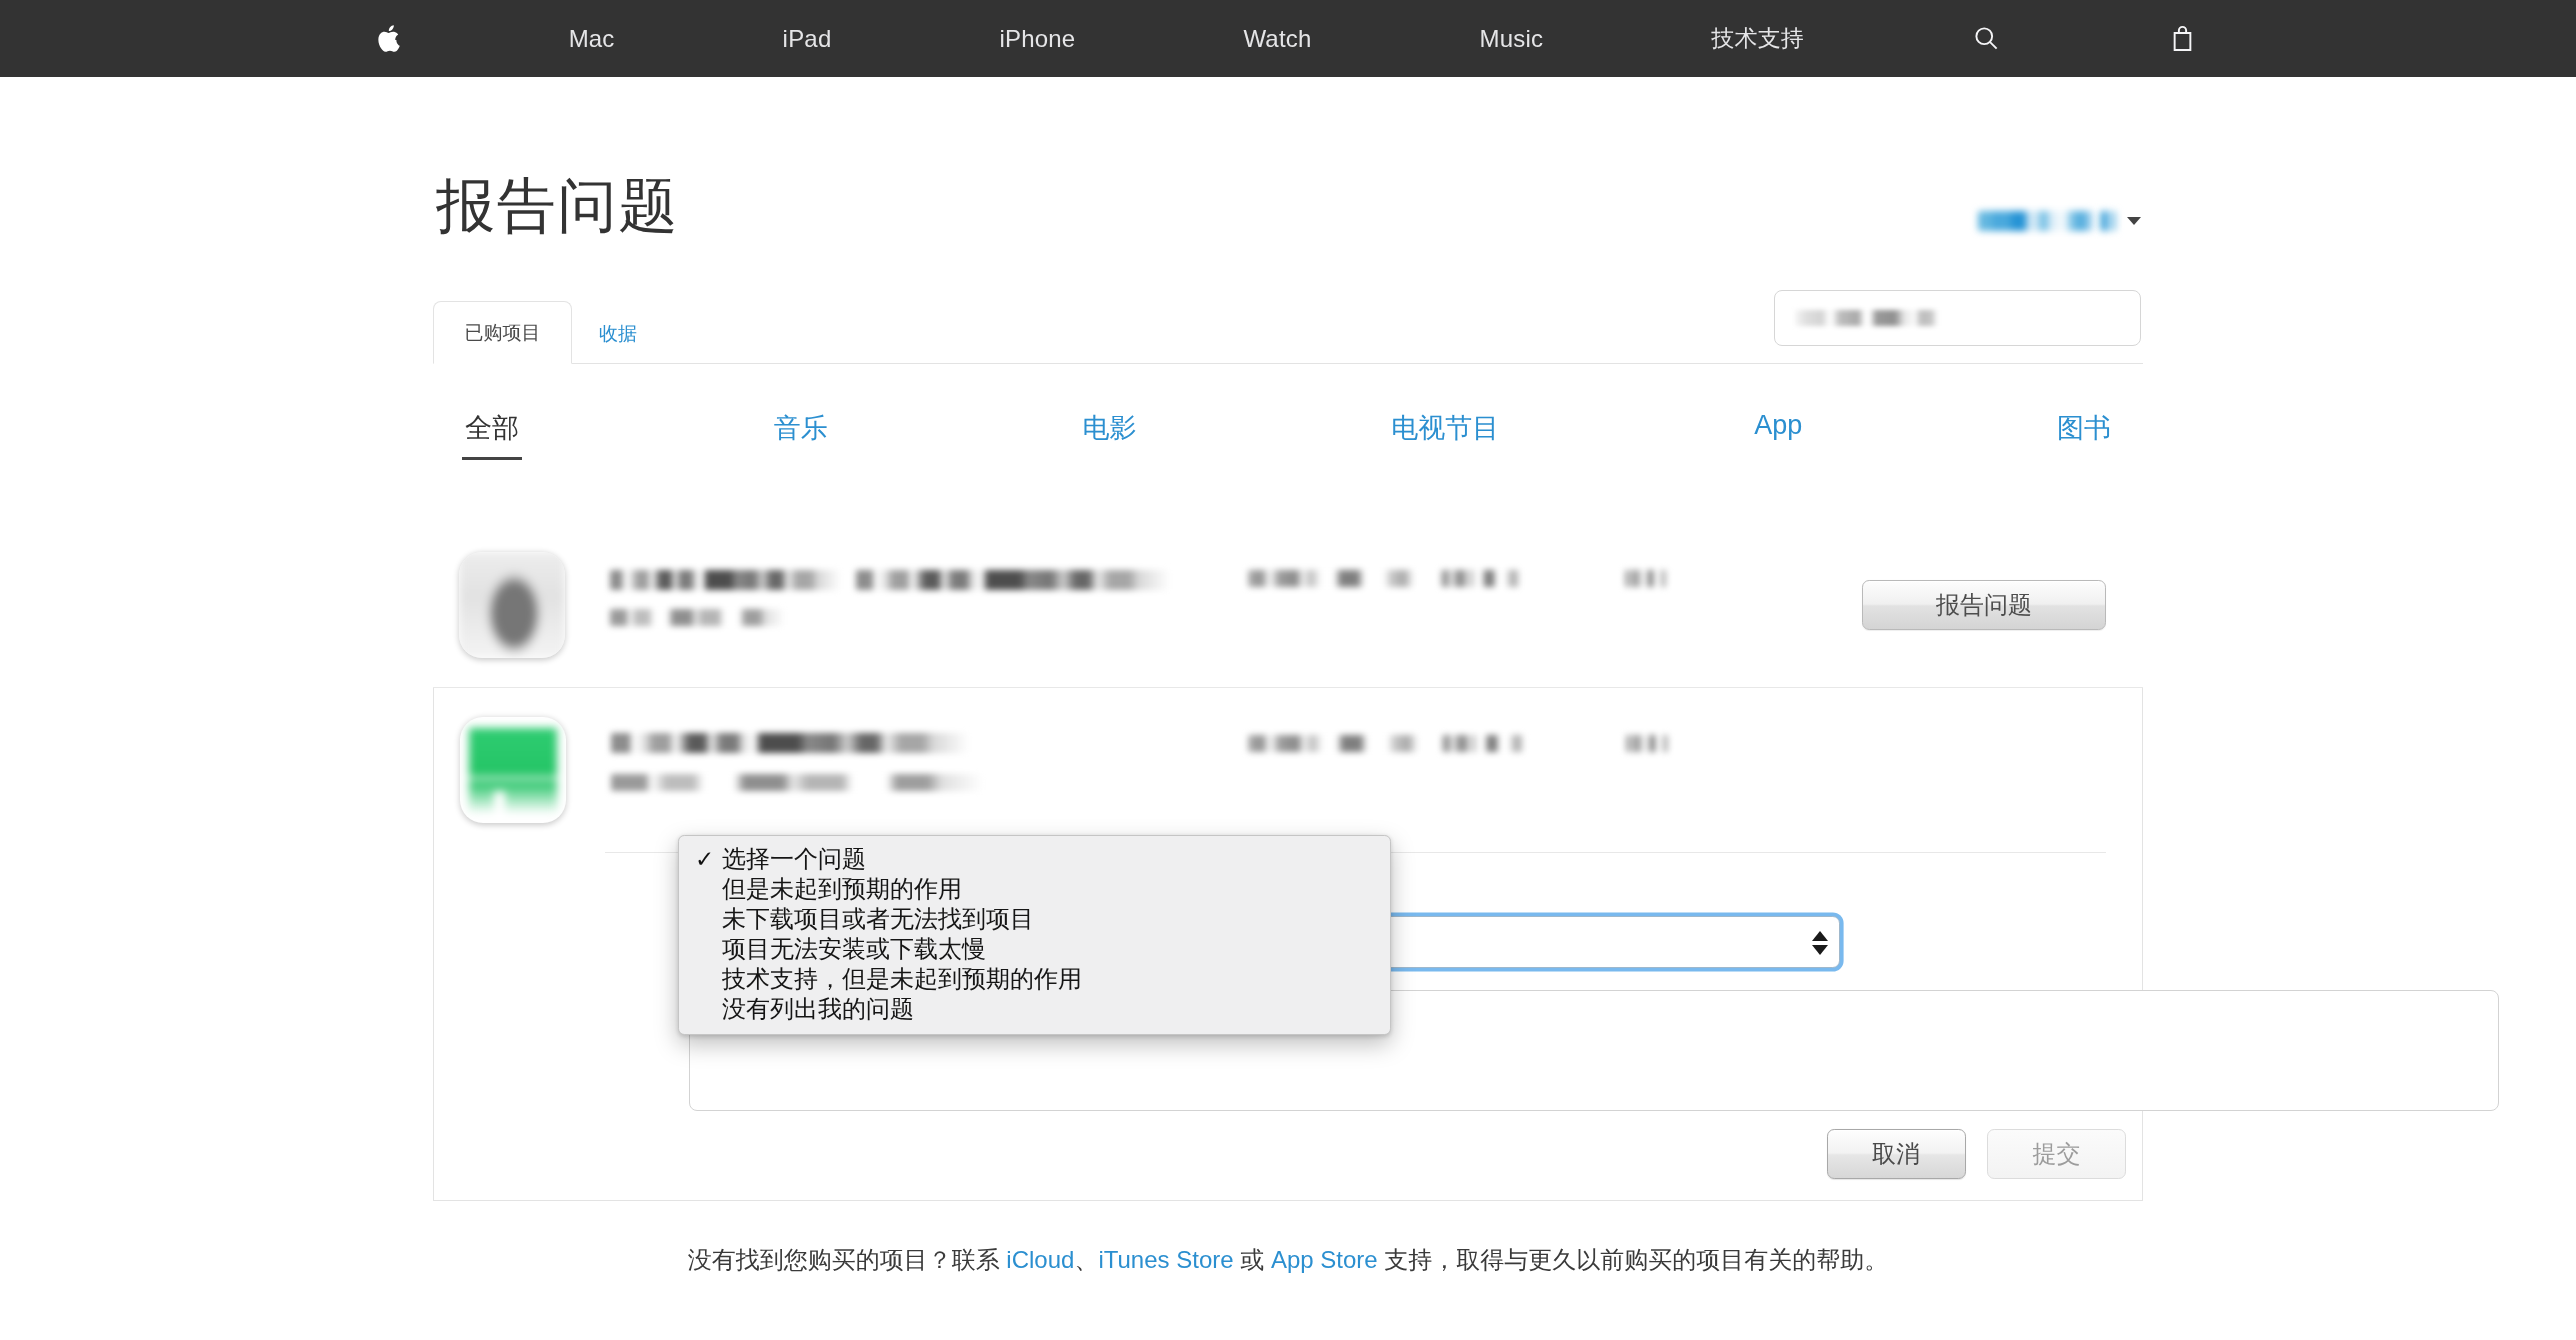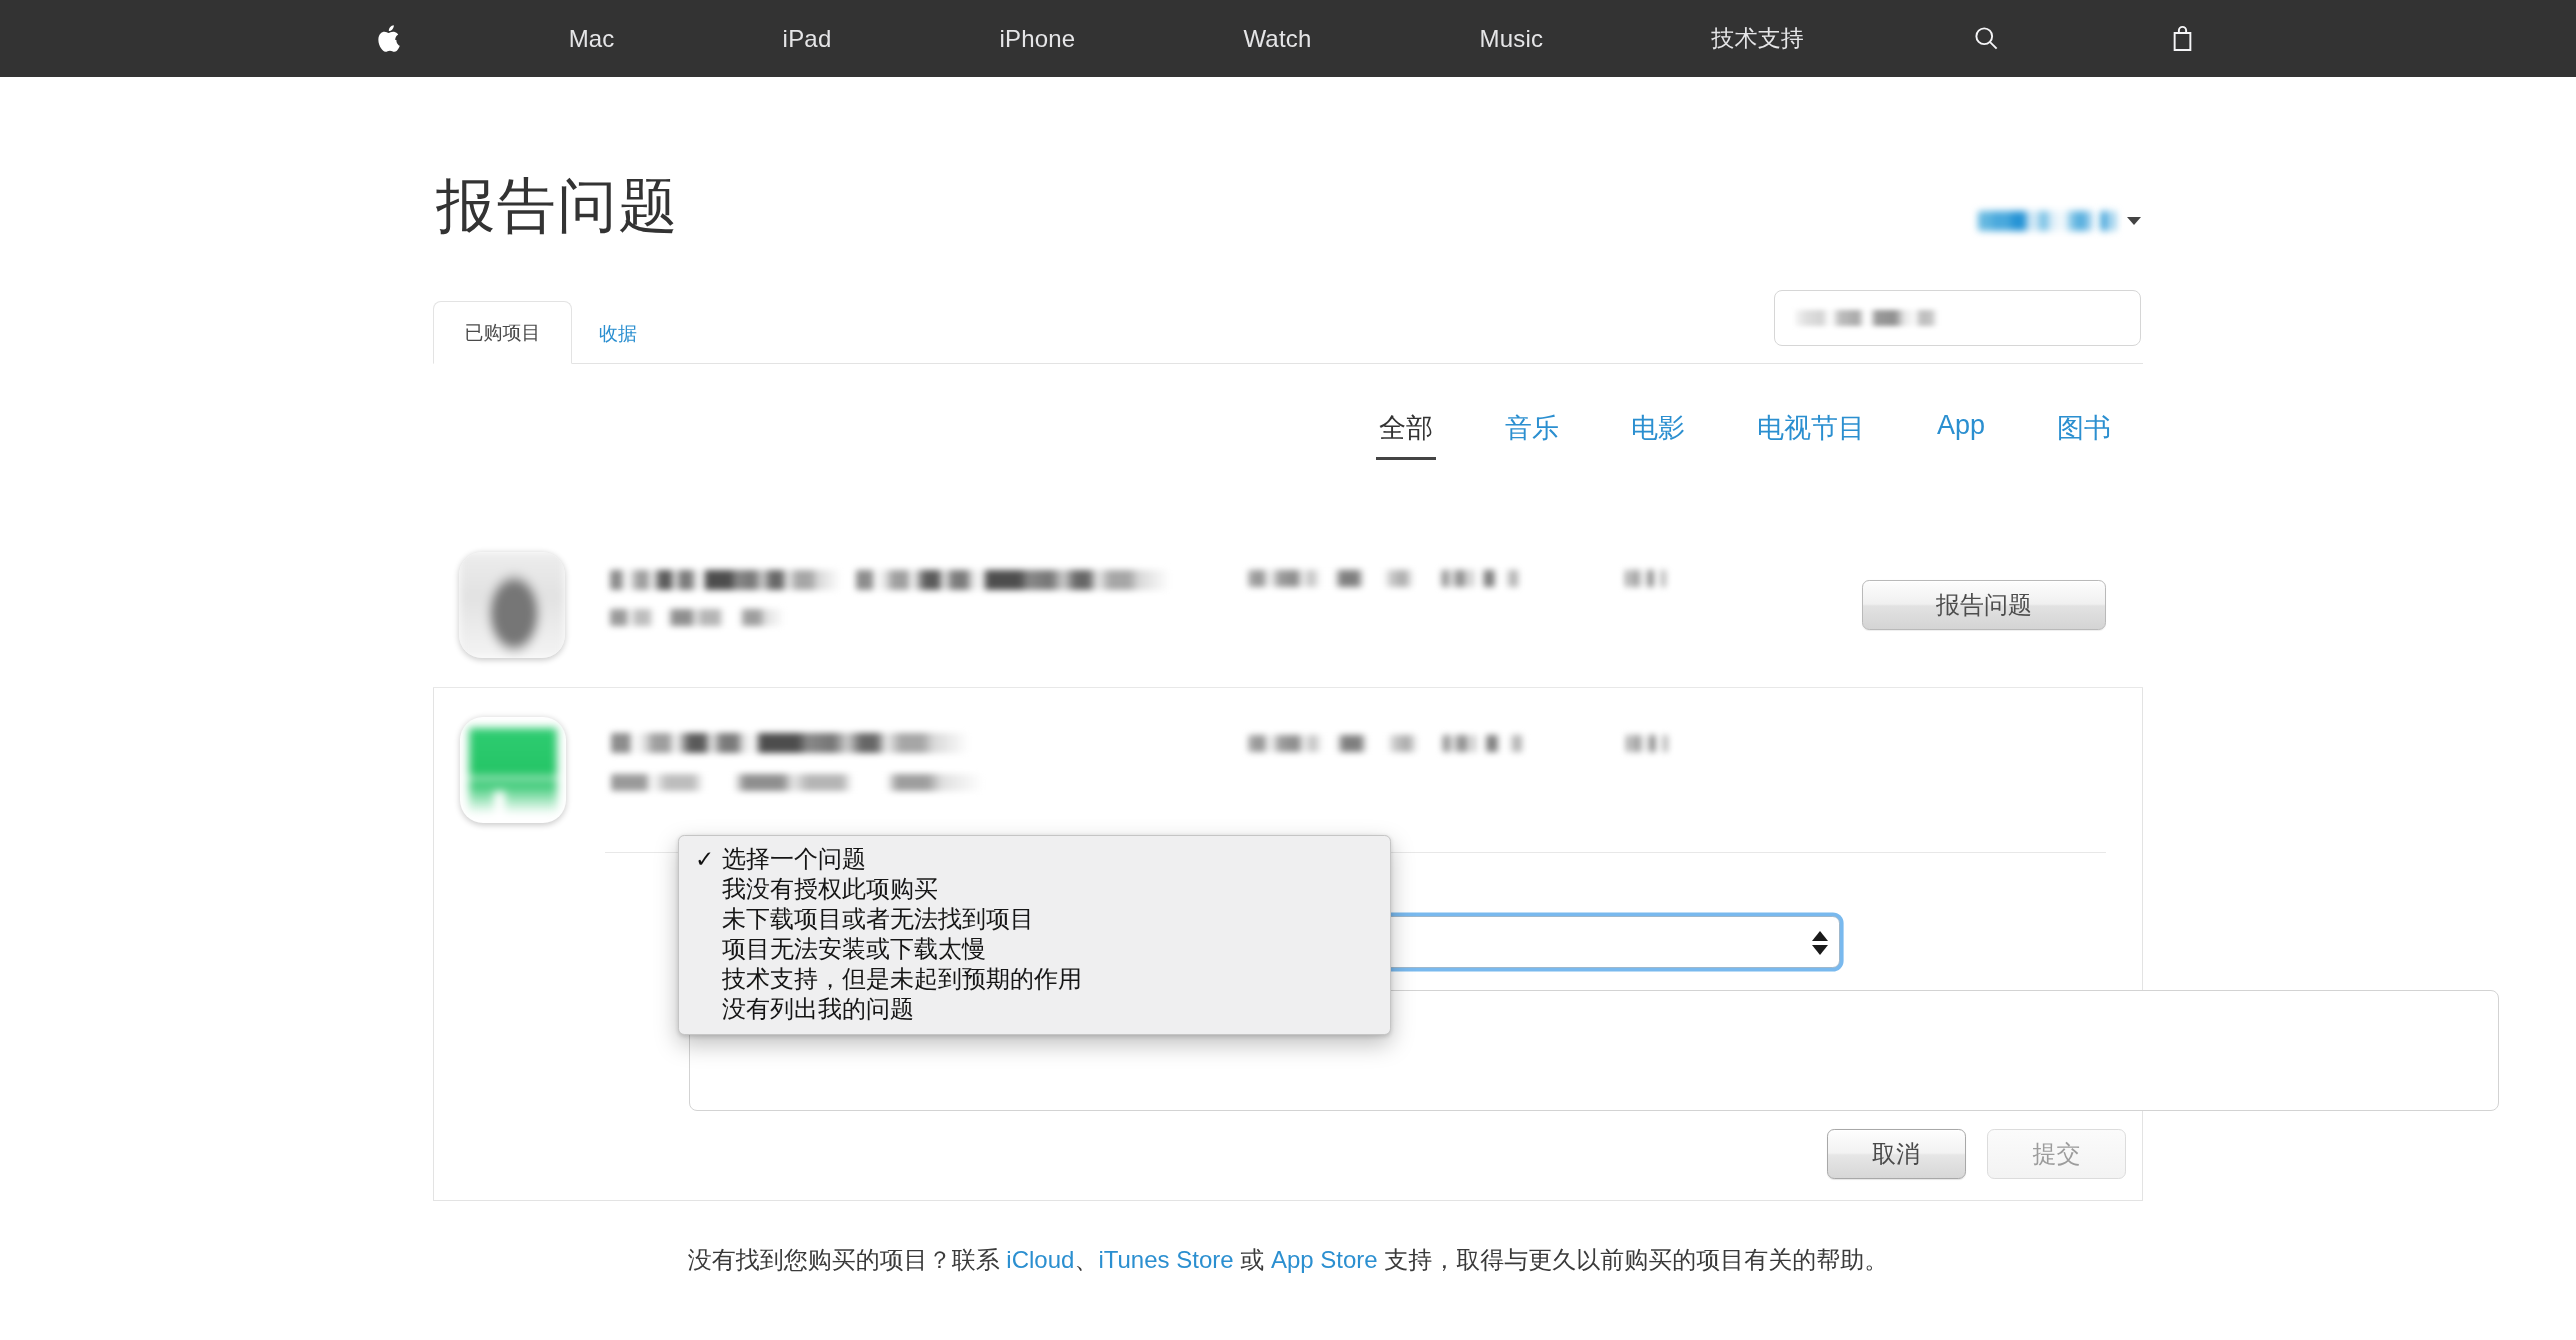--- a/index.html
+++ b/index.html
@@ -114,21 +114,21 @@
     border-radius: 8px 8px 0 0;
     padding: 18px 30.5px 17px 30.5px;
     margin-bottom: -1.3px;
     position: relative; z-index: 3;
   }
 
   
   .filters {
     position: absolute; left: 433px; top: 333px;
     width: 1710px;
-    display: flex; justify-content: flex-end;
+    display: flex; justify-content: space-between;
     gap: 8px;
   }
   .filter {
     font-size: 27px; color: #2b8fd0;
     padding: 0 32px 14.3px 32px;
     cursor: pointer; white-space: nowrap;
     position: relative;
   }
   .filter.active { color: #333; }
   .filter.active::after {
@@ -437,21 +437,21 @@
   </div>
 </div>
 
 <div class="dropdown">
   <div class="dd-item">
     <span class="dd-check">✓</span>
     <span>选择一个问题</span>
   </div>
   <div class="dd-item">
     <span class="dd-check"></span>
-    <span>我没有授权此项购买</span>
+    <span>但是未起到预期的作用</span>
   </div>
   <div class="dd-item">
     <span class="dd-check"></span>
     <span>未下载项目或者无法找到项目</span>
   </div>
   <div class="dd-item">
     <span class="dd-check"></span>
     <span>项目无法安装或下载太慢</span>
   </div>
   <div class="dd-item">

